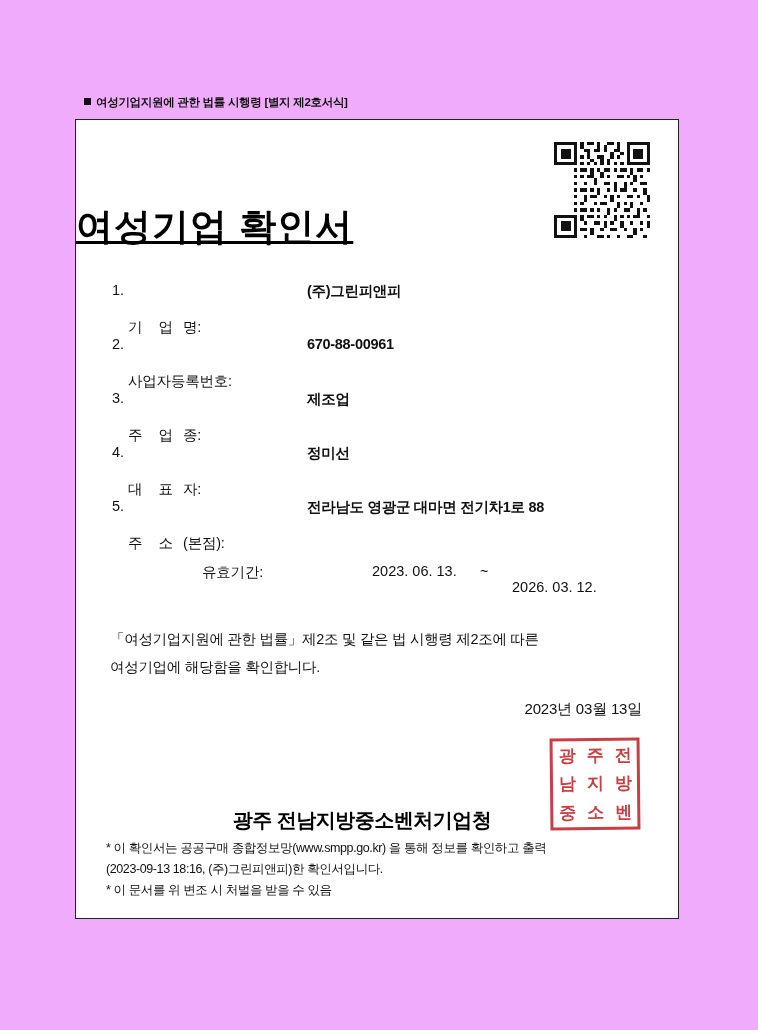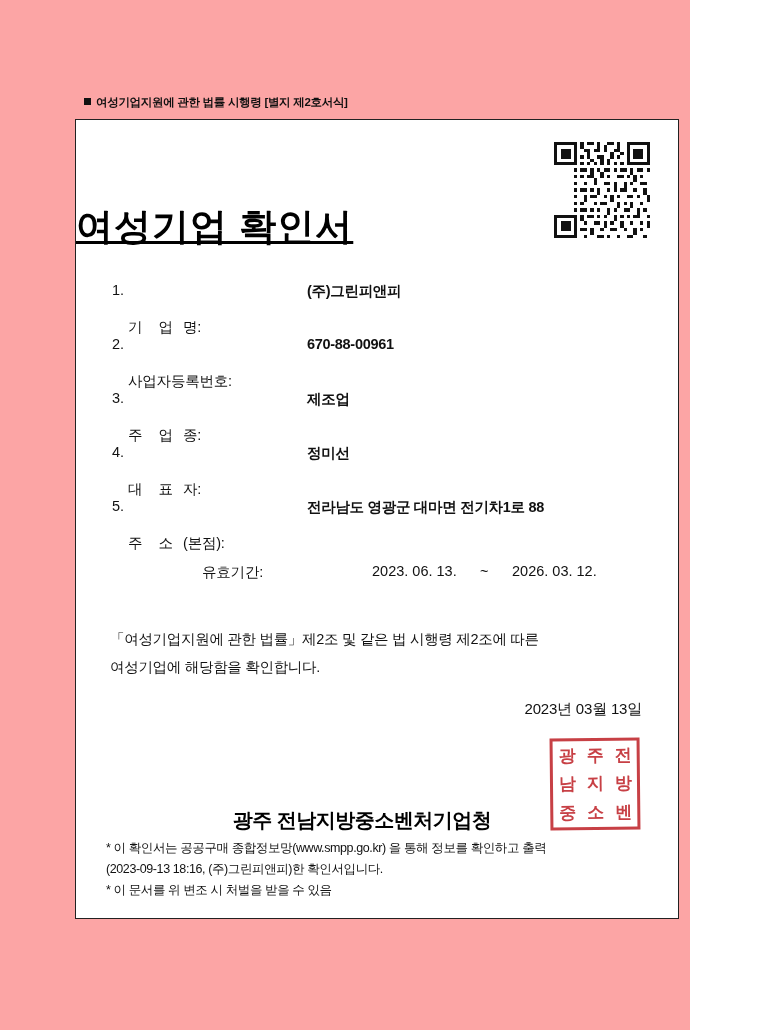--- a/index.html
+++ b/index.html
@@ -11,23 +11,23 @@
     width: 758px;
     height: 1030px;
     font-family: "Liberation Sans", "DejaVu Sans", sans-serif;
     color: #1a1a1a;
     position: relative;
     overflow: hidden;
   }
   .page {
     position: absolute;
     left: 0; top: 0;
-    width: 690px;
+    width: 758px;
     height: 1030px;
-    background: #fca5a5;
+    background: #f0abfc;
   }
   
   .form-header {
     position: absolute;
     left: 84px;
     top: 95px;
     font-size: 11.5px;
     font-weight: bold;
     letter-spacing: -0.3px;
     color: #111;
@@ -139,21 +139,21 @@
     top: 0;
   }
   .v-tilde {
     position: absolute;
     left: 368px;
     top: 0;
   }
   .v-end {
     position: absolute;
     left: 400px;
-    top: 0;
+    top: 16px;
   }
   
   .statement {
     position: absolute;
     left: 34px;
     top: 505px;
     width: 540px;
     font-size: 14.5px;
     line-height: 28px;
     letter-spacing: -0.3px;

